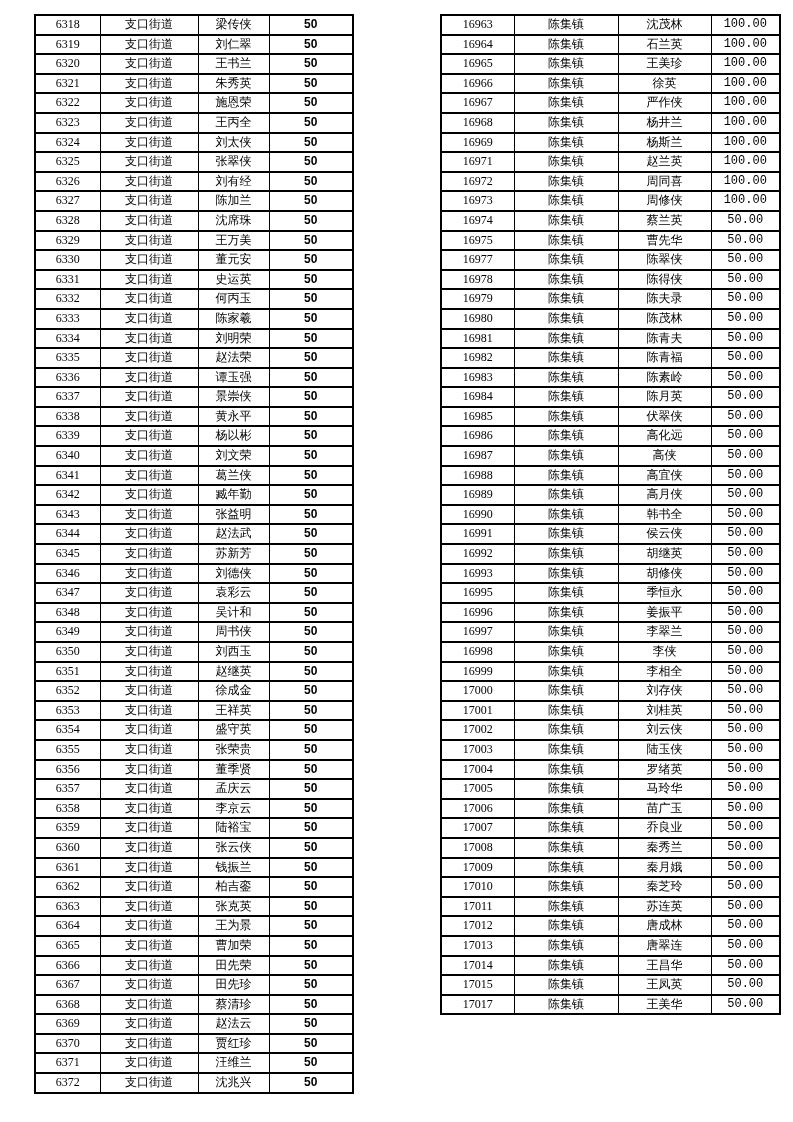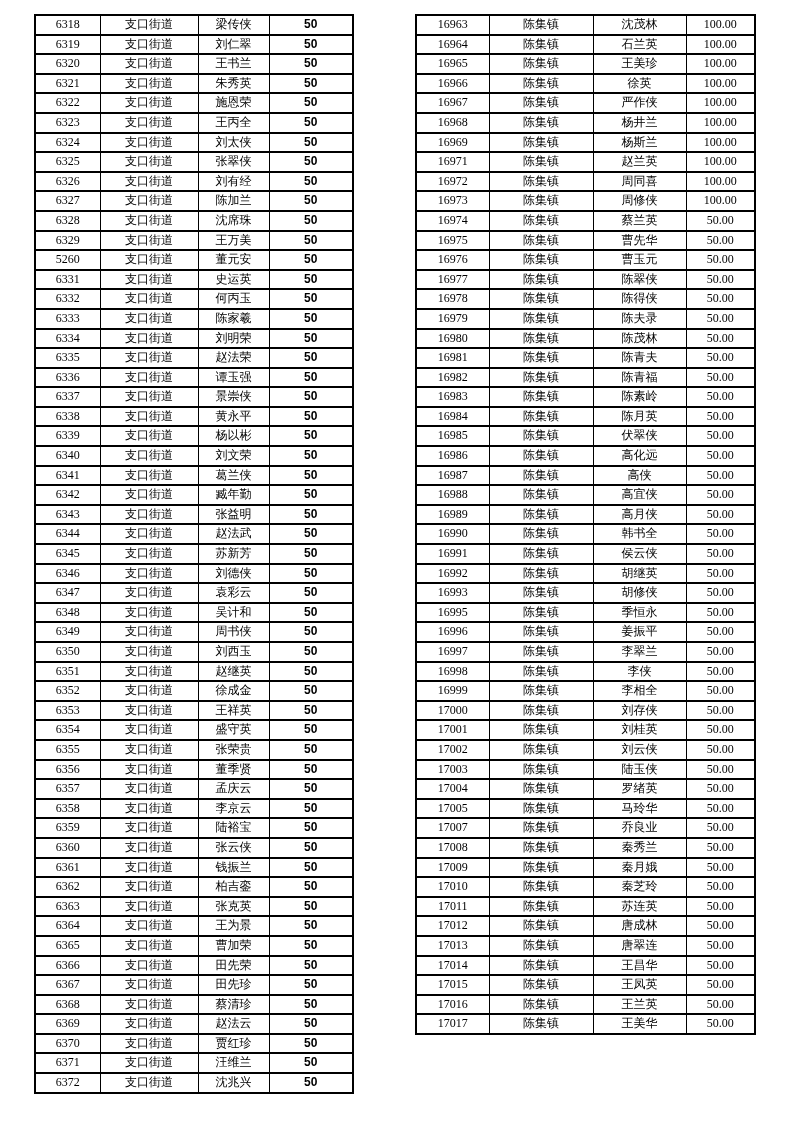--- a/index.html
+++ b/index.html
@@ -21,39 +21,39 @@
     background: #ffffff;
   }
   table.roster {
     border-collapse: collapse;
     table-layout: fixed;
     position: absolute;
     top: 14px;
     border: 2px solid #000000;
   }
   #left-table  { left: 34px;  width: 318px; }
-  #right-table { left: 415px; width: 339px; }
+  #right-table { left: 440px; width: 339px; }
   table.roster td {
     border-left: 1px solid #000000;
     border-right: 1px solid #000000;
     border-top: 2px solid #000000;
     border-bottom: 2px solid #000000;
     height: 17.6px;
     padding: 0;
     text-align: center;
     vertical-align: middle;
     font-size: 12px;
     line-height: 17.6px;
     white-space: nowrap;
     overflow: hidden;
   }
   td.id-cell   { font-family: "Liberation Serif", serif; }
   td.cjk-cell  { font-family: "Liberation Serif", "DejaVu Serif", serif; }
   td.amt-left  { font-family: "Liberation Sans", sans-serif; font-weight: bold; border-radius: 8px; }
-  td.amt-right { font-family: Liberation Serif, serif; }
+  td.amt-right { font-family: Liberation Mono, monospace; }
 </style>
 </head>
 <body>
 
 <div class="page">
 
   <table class="roster" id="left-table">
     <colgroup>
       <col style="width:65px">
       <col style="width:98px">
@@ -127,21 +127,21 @@
           <td class="cjk-cell">沈席珠</td>
           <td class="amt-left">50</td>
         </tr>
         <tr>
           <td class="id-cell">6329</td>
           <td class="cjk-cell">支口街道</td>
           <td class="cjk-cell">王万美</td>
           <td class="amt-left">50</td>
         </tr>
         <tr>
-          <td class="id-cell">5260</td>
+          <td class="id-cell">6330</td>
           <td class="cjk-cell">支口街道</td>
           <td class="cjk-cell">董元安</td>
           <td class="amt-left">50</td>
         </tr>
         <tr>
           <td class="id-cell">6331</td>
           <td class="cjk-cell">支口街道</td>
           <td class="cjk-cell">史运英</td>
           <td class="amt-left">50</td>
         </tr>
@@ -468,26 +468,20 @@
           <td class="cjk-cell">蔡兰英</td>
           <td class="amt-right">50.00</td>
         </tr>
         <tr>
           <td class="id-cell">16975</td>
           <td class="cjk-cell">陈集镇</td>
           <td class="cjk-cell">曹先华</td>
           <td class="amt-right">50.00</td>
         </tr>
         <tr>
-          <td class="id-cell">16976</td>
-          <td class="cjk-cell">陈集镇</td>
-          <td class="cjk-cell">曹玉元</td>
-          <td class="amt-right">50.00</td>
-        </tr>
-        <tr>
           <td class="id-cell">16977</td>
           <td class="cjk-cell">陈集镇</td>
           <td class="cjk-cell">陈翠侠</td>
           <td class="amt-right">50.00</td>
         </tr>
         <tr>
           <td class="id-cell">16978</td>
           <td class="cjk-cell">陈集镇</td>
           <td class="cjk-cell">陈得侠</td>
           <td class="amt-right">50.00</td>
@@ -642,20 +636,26 @@
           <td class="cjk-cell">罗绪英</td>
           <td class="amt-right">50.00</td>
         </tr>
         <tr>
           <td class="id-cell">17005</td>
           <td class="cjk-cell">陈集镇</td>
           <td class="cjk-cell">马玲华</td>
           <td class="amt-right">50.00</td>
         </tr>
         <tr>
+          <td class="id-cell">17006</td>
+          <td class="cjk-cell">陈集镇</td>
+          <td class="cjk-cell">苗广玉</td>
+          <td class="amt-right">50.00</td>
+        </tr>
+        <tr>
           <td class="id-cell">17007</td>
           <td class="cjk-cell">陈集镇</td>
           <td class="cjk-cell">乔良业</td>
           <td class="amt-right">50.00</td>
         </tr>
         <tr>
           <td class="id-cell">17008</td>
           <td class="cjk-cell">陈集镇</td>
           <td class="cjk-cell">秦秀兰</td>
           <td class="amt-right">50.00</td>
@@ -693,26 +693,20 @@
         <tr>
           <td class="id-cell">17014</td>
           <td class="cjk-cell">陈集镇</td>
           <td class="cjk-cell">王昌华</td>
           <td class="amt-right">50.00</td>
         </tr>
         <tr>
           <td class="id-cell">17015</td>
           <td class="cjk-cell">陈集镇</td>
           <td class="cjk-cell">王凤英</td>
-          <td class="amt-right">50.00</td>
-        </tr>
-        <tr>
-          <td class="id-cell">17016</td>
-          <td class="cjk-cell">陈集镇</td>
-          <td class="cjk-cell">王兰英</td>
           <td class="amt-right">50.00</td>
         </tr>
         <tr>
           <td class="id-cell">17017</td>
           <td class="cjk-cell">陈集镇</td>
           <td class="cjk-cell">王美华</td>
           <td class="amt-right">50.00</td>
         </tr>
       </tbody>
   </table>

